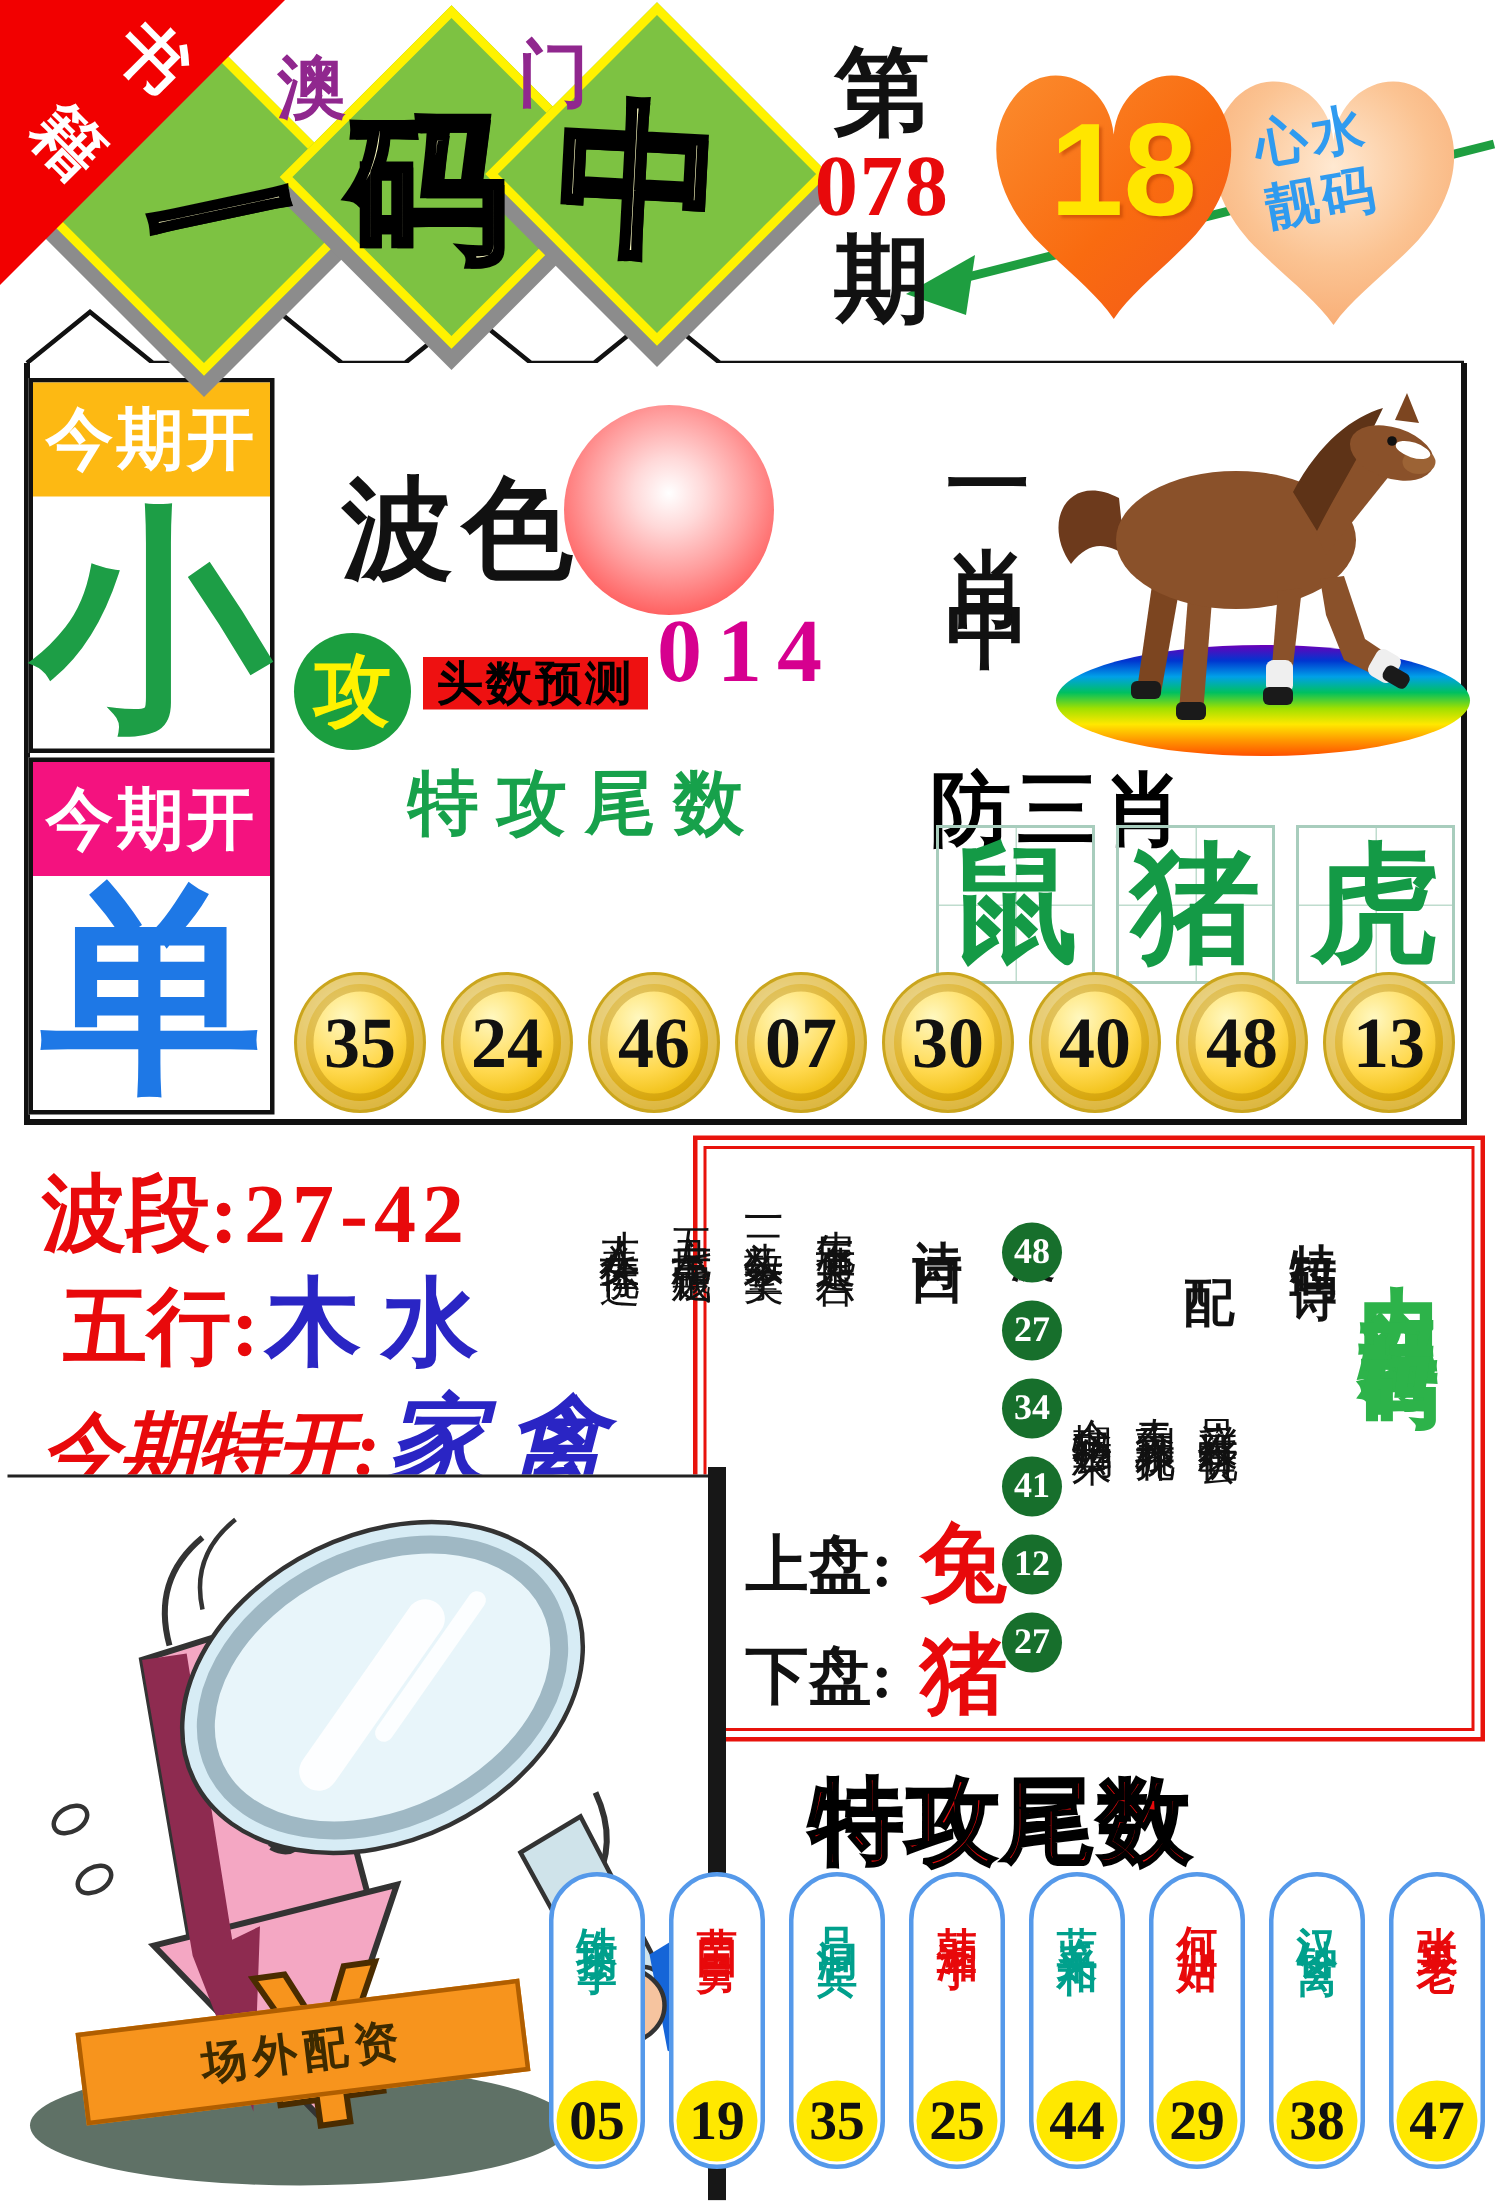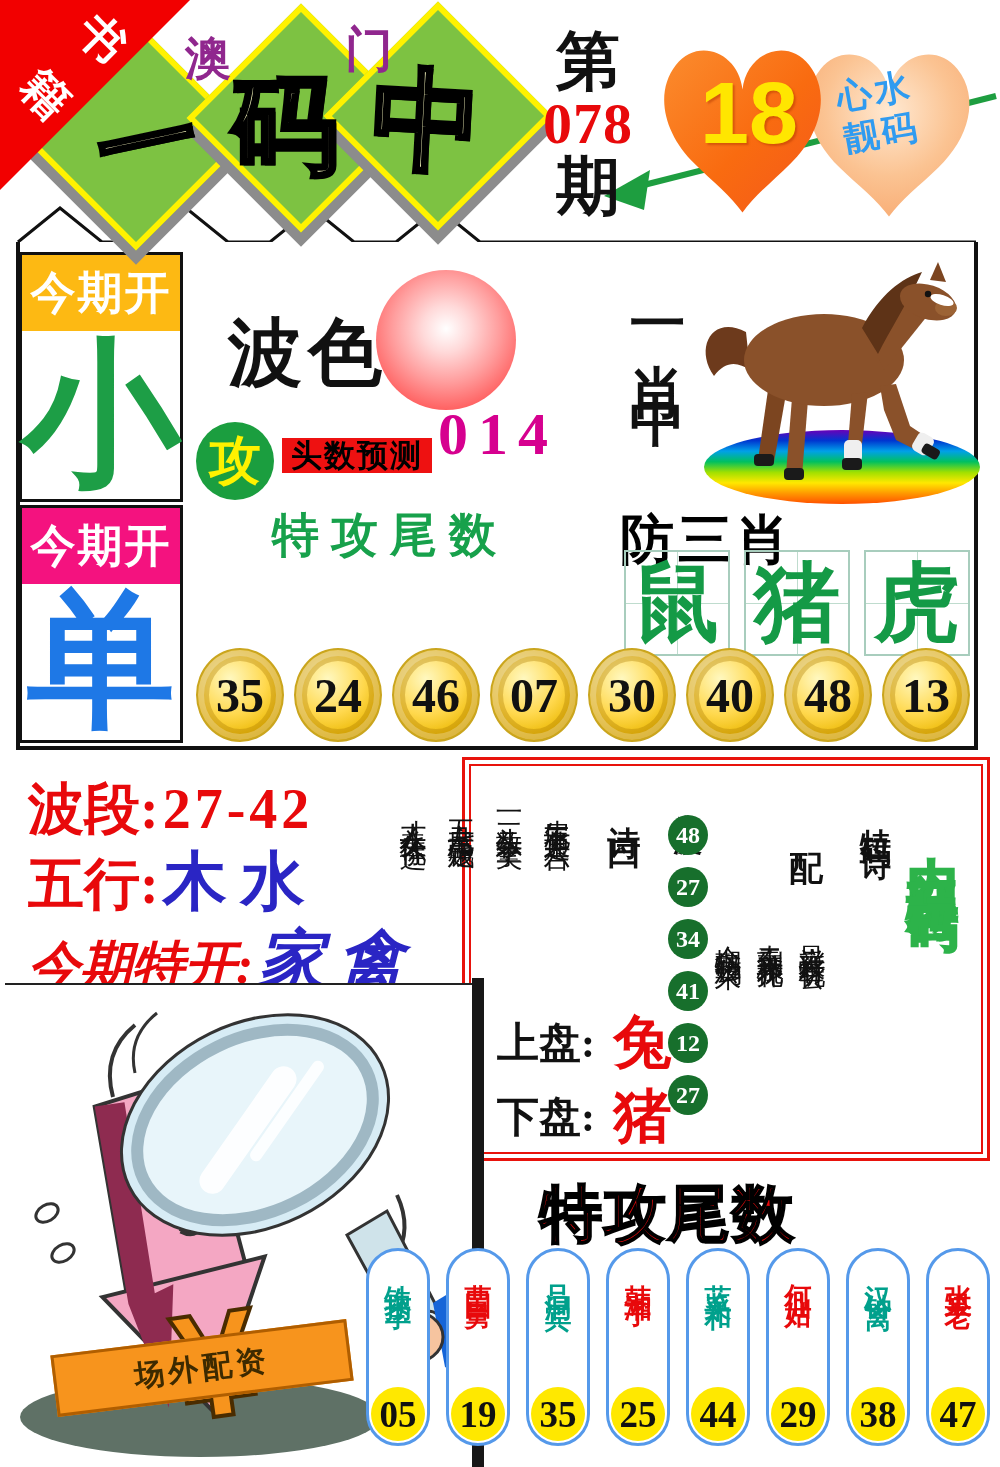--- a/index.html
+++ b/index.html
@@ -236,21 +236,21 @@
       <div class="coin">40</div>
       <div class="coin">48</div>
       <div class="coin">13</div>
     </div>
   </div>
 
   <div class="abs info-line serif" style="left:28px;top:732px;margin-top:40px;">
     <span class="info-red">波段:</span>
     <span class="info-red" style="letter-spacing:4px;">27-42</span>
   </div>
-  <div class="abs info-line serif" style="left:28px;top:838px;">
+  <div class="abs info-line serif" style="left:42px;top:838px;">
     <span class="info-red">五行:</span>
     <span class="info-blue">木水</span>
   </div>
   <div class="abs info-line serif" style="left:28px;top:916px;font-style:italic;">
     <span class="info-red" style="font-size:52px;">今期特开:</span>
     <span class="info-blue" style="font-size:66px;">家禽</span>
   </div>
 
   <div class="abs red-box">
     <div class="red-inner">

